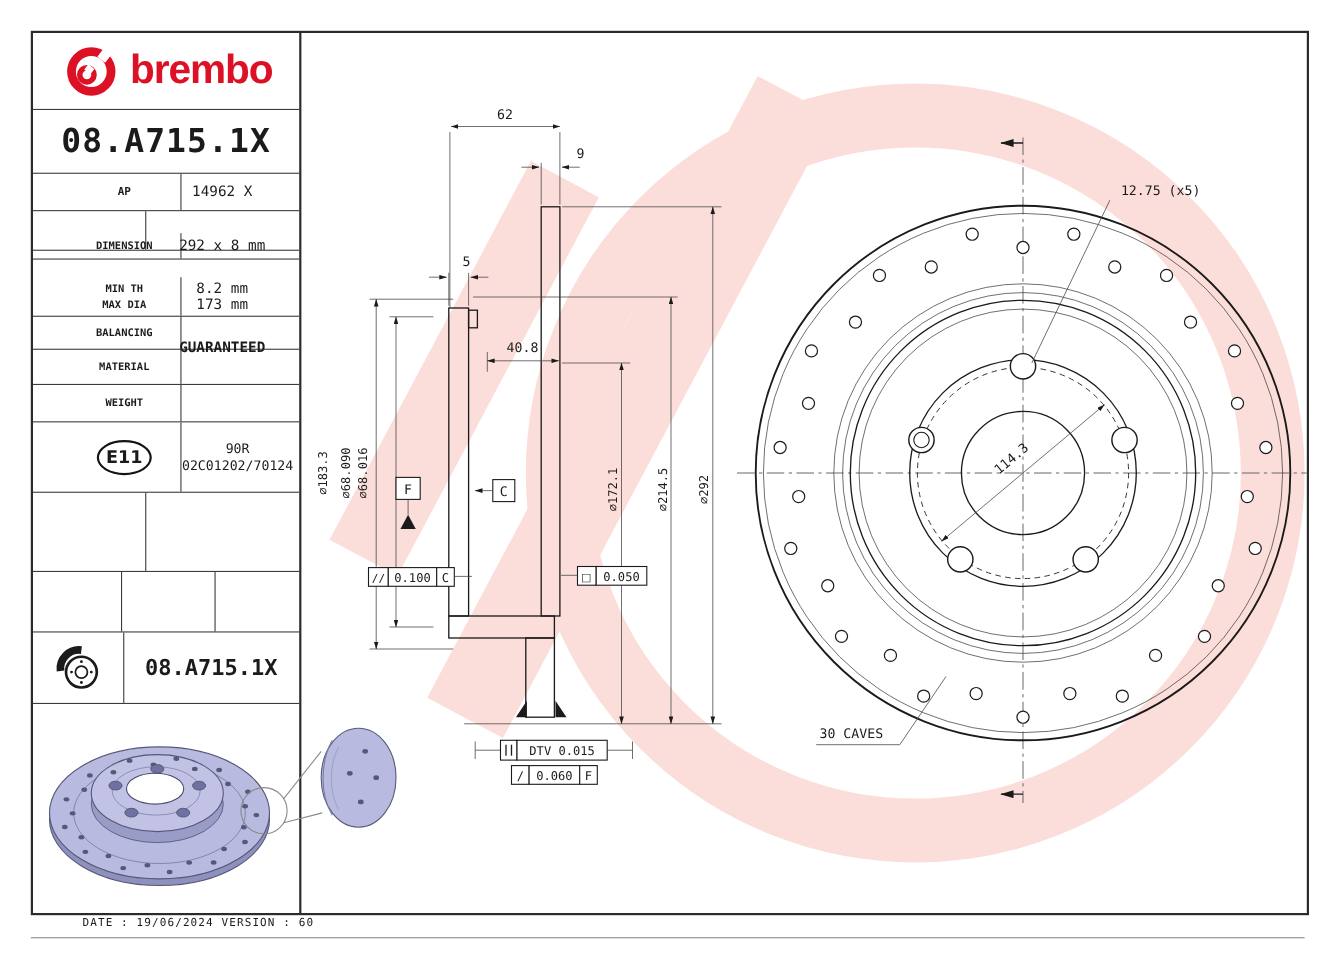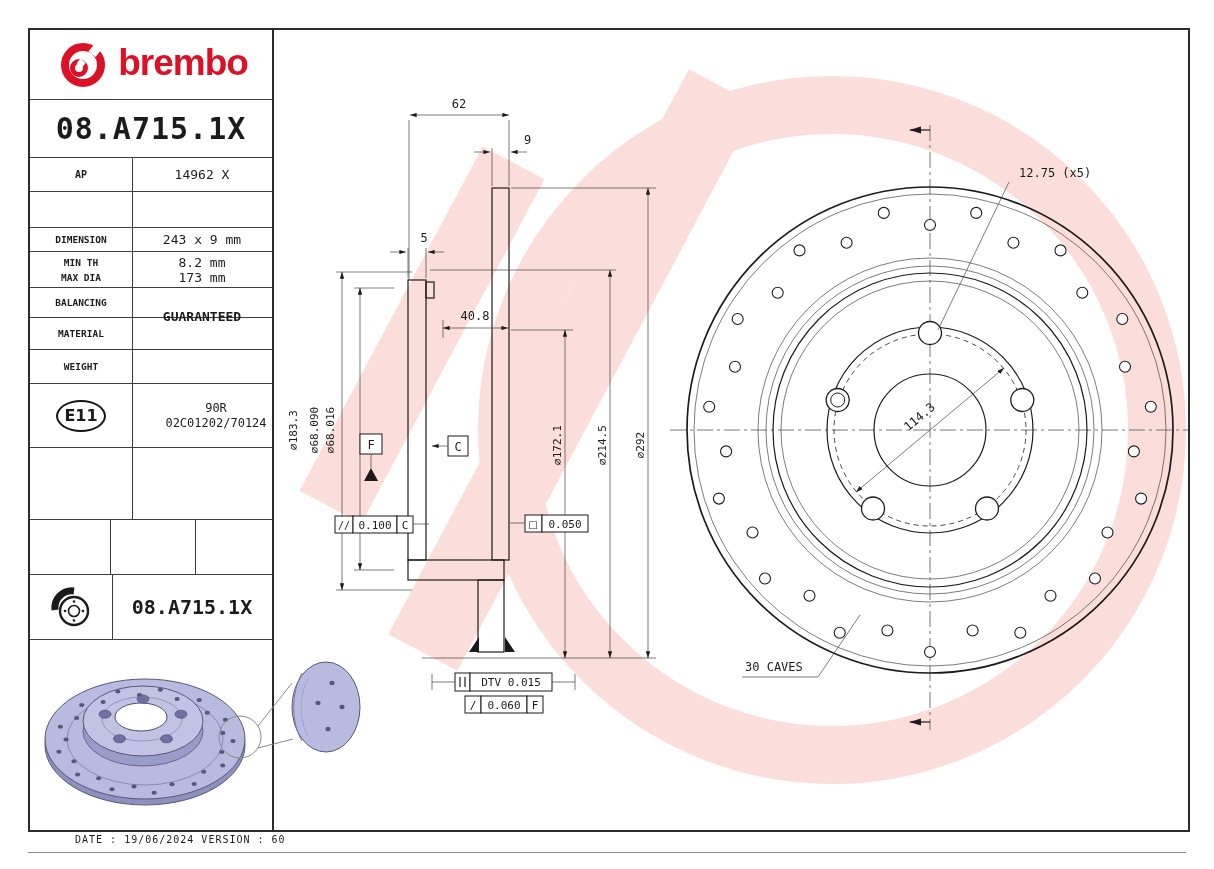--- a/index.html
+++ b/index.html
@@ -3,29 +3,29 @@
 <meta charset="utf-8">
 <style>
   html,body{margin:0;padding:0;background:#ffffff;}
   body{width:1214px;height:869px;position:relative;font-family:"DejaVu Sans Mono",monospace;color:#1b1b1b;overflow:hidden;}
   .abs{position:absolute;}
   
   #frame{left:28px;top:28px;width:1158px;height:800px;border:2px solid #2b2b2b;}
   
   #panel{left:0;top:0;width:242px;height:800px;border-right:2px solid #2b2b2b;background:#fff;z-index:3;}
   .row{position:absolute;left:0;width:242px;border-bottom:1px solid #3c3c3c;box-sizing:border-box;}
-  .cellLabel{position:absolute;left:0;top:0;bottom:0;width:102px;border-right:1px solid #3c3c3c;display:flex;align-items:center;justify-content:center;flex-direction:column;font-size:9.5px;font-weight:700;letter-spacing:0px;}
+  .cellLabel{position:absolute;left:0;top:0;bottom:0;width:102px;border-right:1px solid #3c3c3c;display:flex;align-items:center;justify-content:center;flex-direction:column;font-size:9.5px;font-weight:700;letter-spacing:0px;padding-left:32px;}
   .cellValue{position:absolute;left:102px;top:0;bottom:0;right:0;display:flex;align-items:center;justify-content:center;flex-direction:column;font-size:13px;}
   #logoRow{top:0;height:70px;display:flex;align-items:center;justify-content:center;gap:6px;}
   #brandText{font-family:"Liberation Sans",sans-serif;font-weight:800;font-size:37px;color:#dd1126;letter-spacing:-1px;margin-top:-4px;}
   #pnRow{top:70px;height:58px;display:flex;align-items:center;justify-content:center;font-size:30px;font-weight:700;letter-spacing:1px;}
   #apRow{top:128px;height:34px;}
   #apRow .cellLabel{font-size:10px;}
   #blank1{top:162px;height:36px;}
-  #dimRow{top:198px;height:24px;text-align:right;}
+  #dimRow{top:182px;height:24px;text-align:right;}
   #mmRow{top:222px;height:36px;}
   #balRow{top:258px;height:30px;}
   #matRow{top:288px;height:32px;}
   #wtRow{top:320px;height:34px;text-align:center;}
   #e11Row{top:354px;height:64px;}
   #blank2{top:418px;height:72px;}
   #blank3{top:490px;height:55px;}
   #iconRow{top:545px;height:65px;}
   .vline{position:absolute;top:0;bottom:0;width:1px;background:#3c3c3c;}
   .twoLine{line-height:15px;}
@@ -78,21 +78,21 @@
       <div class="cellLabel">AP</div>
       <div class="cellValue">14962 X</div>
     </div>
 
     <div class="row" id="blank1">
       <div class="vline" style="left:102px"></div>
     </div>
 
     <div class="row" id="dimRow">
       <div class="cellLabel">DIMENSION</div>
-      <div class="cellValue">243 x 9 mm</div>
+      <div class="cellValue">292 x 8 mm</div>
     </div>
 
     <div class="row" id="mmRow">
       <div class="cellLabel twoLine">
         <span>MIN TH</span>
         <span>MAX DIA</span>
       </div>
       <div class="cellValue twoLine">
         <span>8.2 mm</span>
         <span>173 mm</span>

